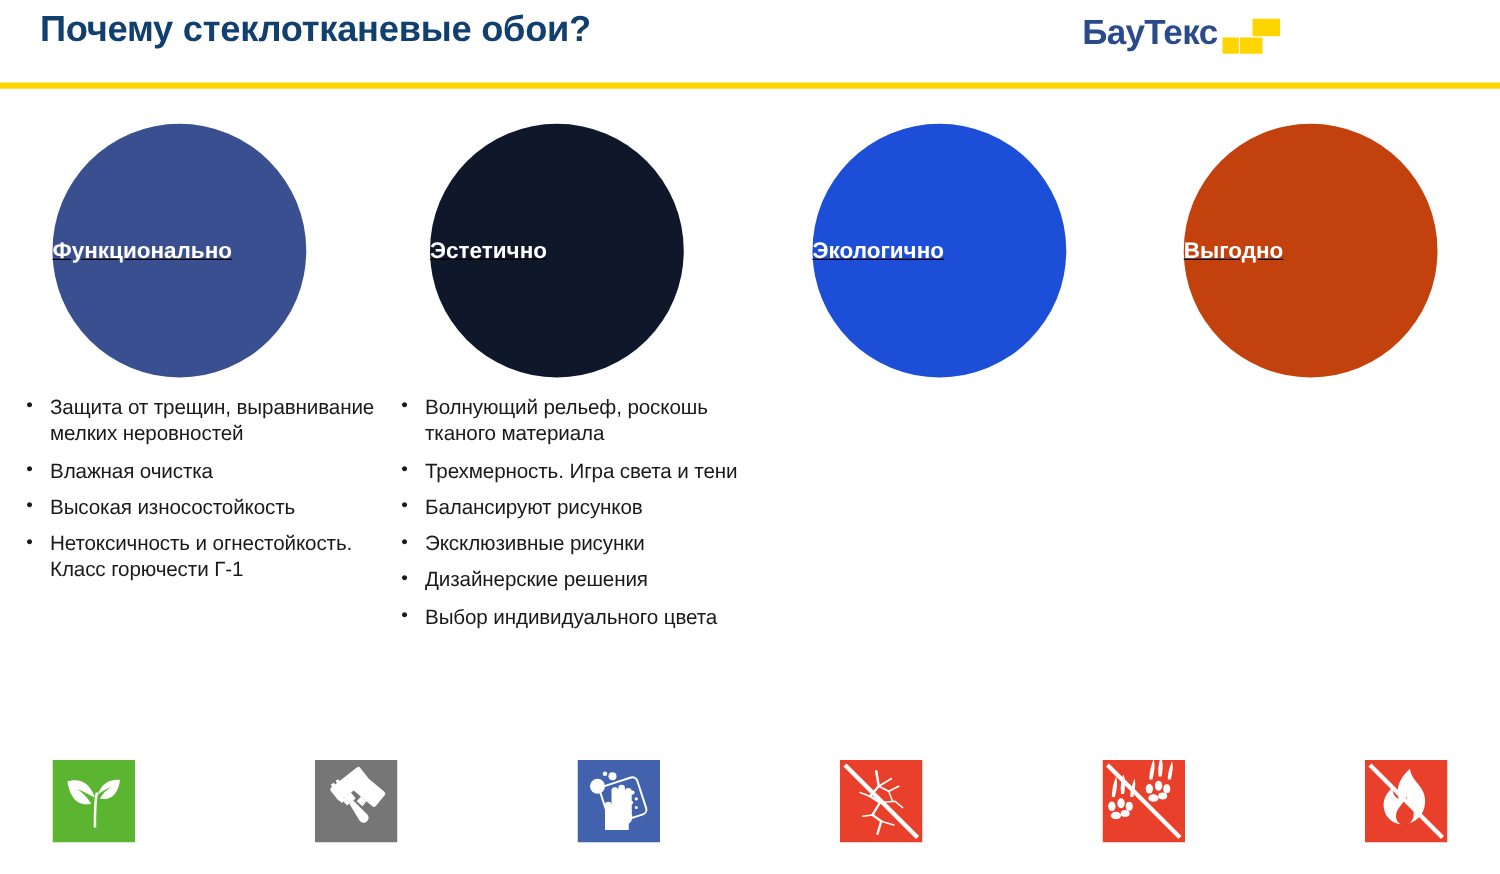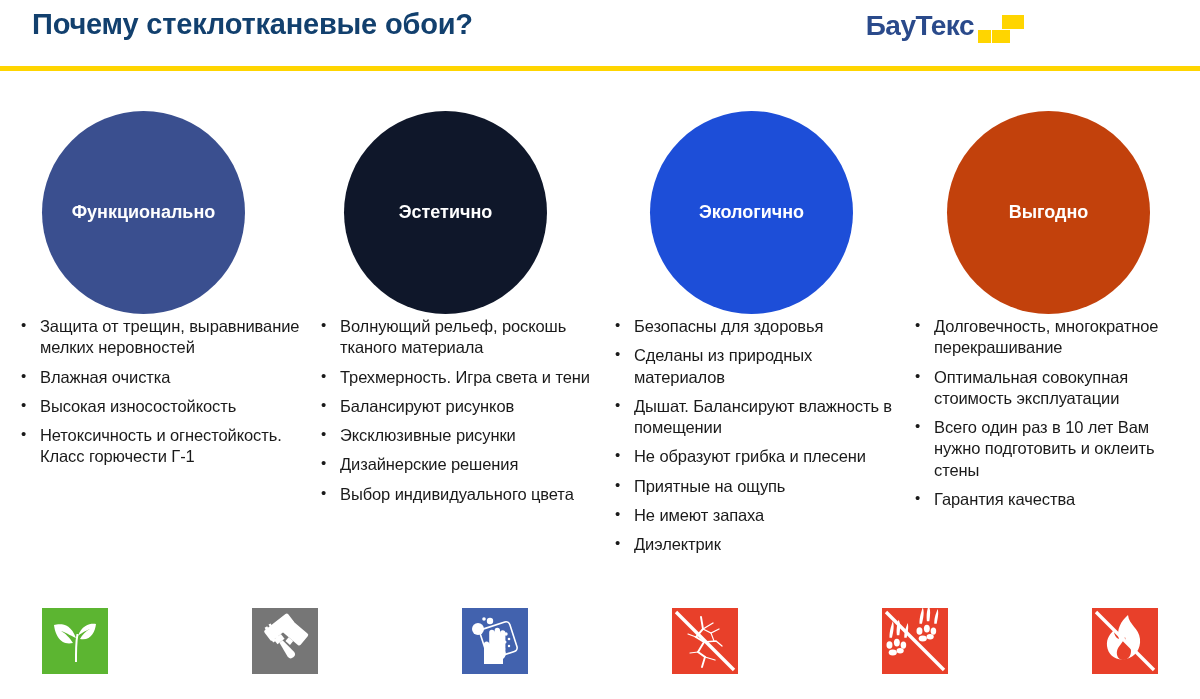--- a/index.html
+++ b/index.html
@@ -73,27 +73,27 @@
   
   #circles-row {
     position: absolute;
     left: 0;
     top: 95px;
     width: 1200px;
     height: 205px;
   }
   .pillar-circle {
     position: absolute;
-    top: 16px;
+    top: 4px;
     width: 203px;
     height: 203px;
     border-radius: 50%;
     display: flex;
     align-items: center;
-    justify-content: center;
+    text-decoration: underline;
   }
   .pillar-label {
     color: #ffffff;
     font-size: 18px;
     font-weight: bold;
     text-align: center;
     line-height: 1.1;
     white-space: nowrap;
   }
   #circle-0 { left: 42px;  }
@@ -197,35 +197,20 @@
       <div class="bullet-item">Высокая износостойкость</div>
       <div class="bullet-item">Нетоксичность и огнестойкость. Класс горючести Г-1</div>
     </div>
   <div class="bullet-col" id="col-1">
       <div class="bullet-item">Волнующий рельеф, роскошь тканого материала</div>
       <div class="bullet-item">Трехмерность. Игра света и тени</div>
       <div class="bullet-item">Балансируют рисунков</div>
       <div class="bullet-item">Эксклюзивные рисунки</div>
       <div class="bullet-item">Дизайнерские решения</div>
       <div class="bullet-item">Выбор индивидуального цвета</div>
-    </div>
-  <div class="bullet-col" id="col-2">
-      <div class="bullet-item">Безопасны для здоровья</div>
-      <div class="bullet-item">Сделаны из природных материалов</div>
-      <div class="bullet-item">Дышат. Балансируют влажность в помещении</div>
-      <div class="bullet-item">Не образуют грибка и плесени</div>
-      <div class="bullet-item">Приятные на ощупь</div>
-      <div class="bullet-item">Не имеют запаха</div>
-      <div class="bullet-item">Диэлектрик</div>
-    </div>
-  <div class="bullet-col" id="col-3">
-      <div class="bullet-item">Долговечность, многократное перекрашивание</div>
-      <div class="bullet-item">Оптимальная совокупная стоимость эксплуатации</div>
-      <div class="bullet-item">Всего один раз в 10 лет Вам нужно подготовить и оклеить стены</div>
-      <div class="bullet-item">Гарантия качества</div>
     </div>
 </div>
 
 <div id="icon-strip">
 
   <div class="feature-icon" id="icon-0">
     <svg viewBox="0 0 66 66">
       <rect x="0" y="0" width="66" height="66" class="ibg" fill="#5cb531"></rect>
       <g fill="#ffffff">
         <path d="M33 54 C33 44 33 34 34.5 26 L36.5 26 C35 34 35 44 35 54 Z"></path>

